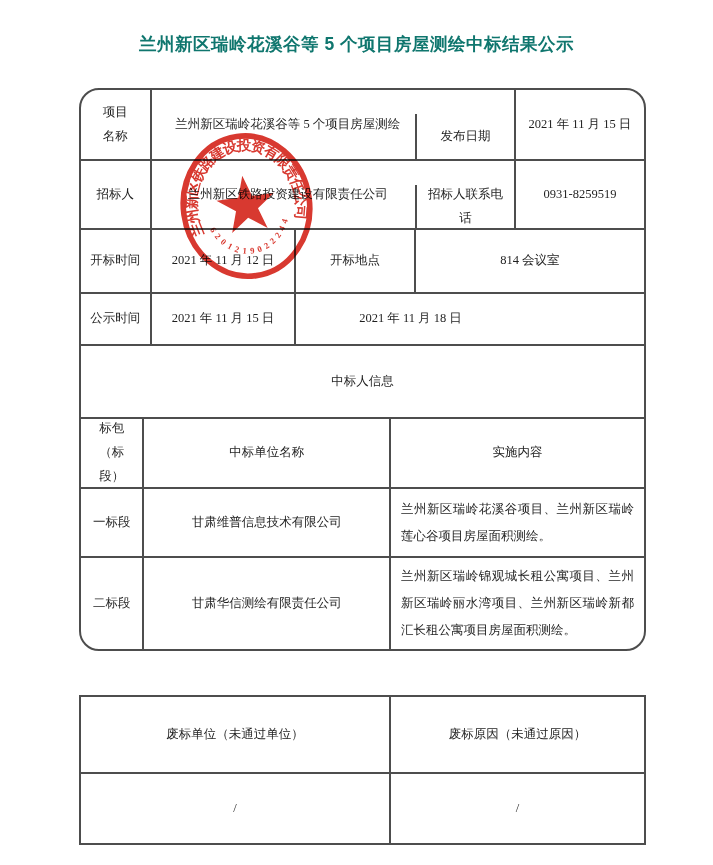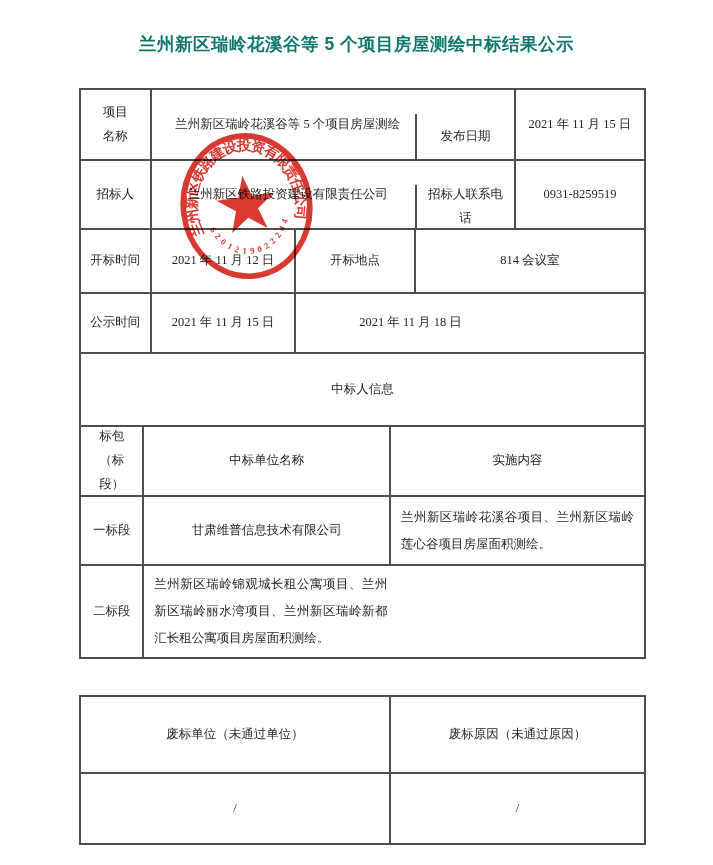--- a/index.html
+++ b/index.html
@@ -22,21 +22,21 @@
     color:#0f766e;
   }
   .tbl{
     position:absolute;
     left:79px;
     width:567px;
     border:2px solid #4d4d4d;
     box-sizing:border-box;
     background:transparent;
   }
-  .main-tbl{top:88px;}
+  .main-tbl{top:88px;border-radius:20px;}
   .rej-tbl{top:695px;}
   .trow{display:flex;box-sizing:border-box;}
   .trow + .trow{border-top:2px solid #4d4d4d;}
   .cell{
     box-sizing:border-box;
     display:flex;
     align-items:center;
     justify-content:center;
     text-align:center;
     font-size:12.5px;
@@ -53,21 +53,21 @@
   }
   
   .a1{width:12.2%;} .a2{width:47.1%;padding-left:15px;} .a3{width:17.6%;margin-top:24px;} .a4{width:23.1%;}
   
   .c1{width:12.2%;} .c2{width:25.7%;} .c3{width:21.2%;} .c4{width:40.9%;}
   
   .f1{width:10.9%;} .f2{width:43.8%;} .f3{width:45.3%;}
   
   .b1{width:54.7%;} .b2{width:45.3%;}
   .full{width:100%;}
-  .h69{height:69px;} .h64{height:64px;} .h68{height:60px;}
+  .h69{height:69px;} .h64{height:64px;} .h68{height:52px;}
   .h73{height:73px;} .h70{height:70px;} .h93{height:93px;}
   .h75{height:75px;} .h71{height:71px;}
   .seal{
     position:absolute;
     left:163px;top:116px;
     width:168px;height:180px;
     mix-blend-mode:multiply;
     opacity:.92;
     transform:rotate(-8deg);
     pointer-events:none;
@@ -128,20 +128,21 @@
     </div>
 
     <div class="trow h69">
       <div class="cell f1">一标段</div>
       <div class="cell f2">甘肃维普信息技术有限公司</div>
       <div class="cell f3 left">兰州新区瑞岭花溪谷项目、兰州新区瑞岭莲心谷项目房屋面积测绘。</div>
     </div>
 
     <div class="trow h93">
       <div class="cell f1">二标段</div>
+      <div class="cell f2">甘肃华信测绘有限责任公司</div>
       <div class="cell f3 left">兰州新区瑞岭锦观城长租公寓项目、兰州新区瑞岭丽水湾项目、兰州新区瑞岭新都汇长租公寓项目房屋面积测绘。</div>
     </div>
 
   </div>
 
   <svg class="seal" viewBox="0 0 165 176" xmlns="http://www.w3.org/2000/svg">
     <ellipse cx="82" cy="88" rx="62" ry="69" fill="none" stroke="#d5281e" stroke-width="5.5"></ellipse>
     <polygon points="82,58 75.2,78.7 53.5,78.7 71.1,91.6 64.4,112.3 82,99.5 99.6,112.3 92.9,91.6 110.5,78.7 88.8,78.7" fill="#d5281e"></polygon>
     <defs>
       <path id="arcTop" d="M 37.6,111.2 A 49,55 0 1 1 126.4,111.2" fill="none"></path>

